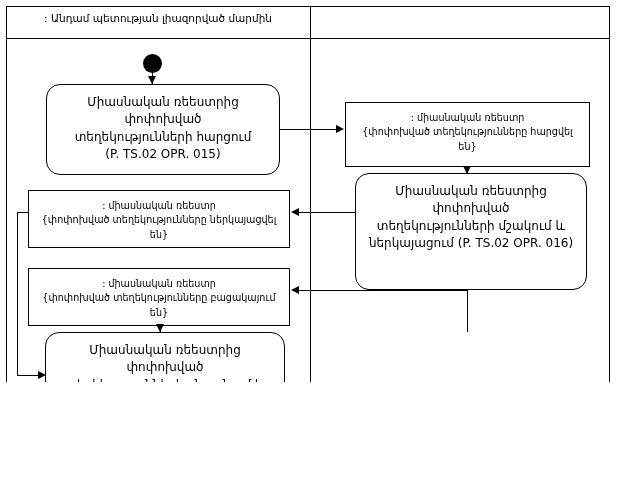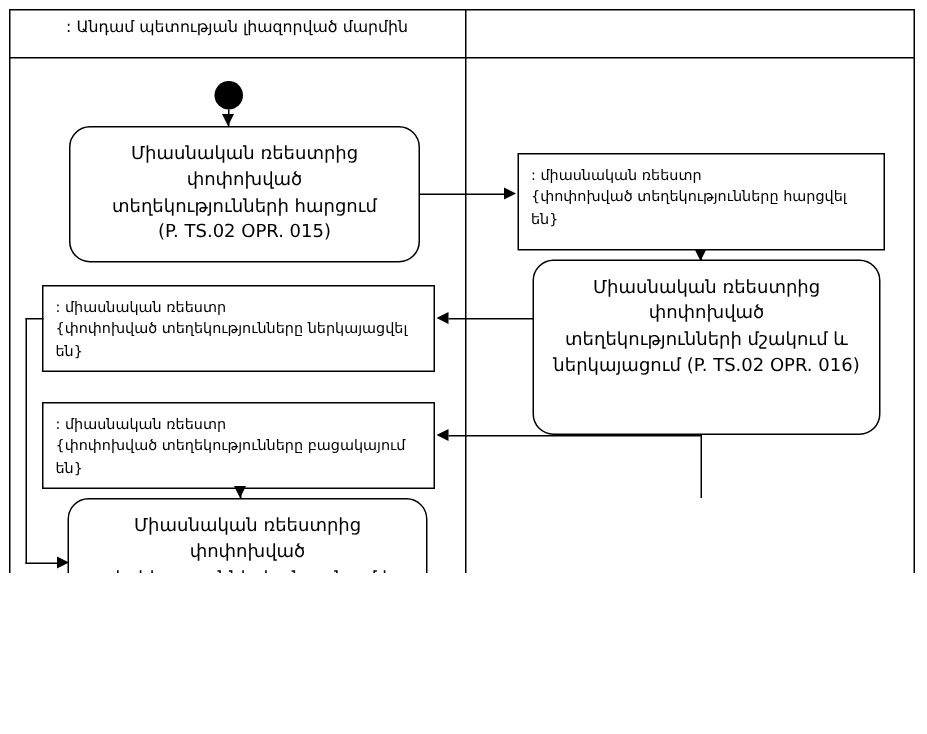--- a/index.html
+++ b/index.html
@@ -76,21 +76,21 @@
     padding: 9px 10px 0 10px;
   }
   .objectnode {
     position: absolute;
     box-sizing: border-box;
     border: 1.4px solid #000;
     background: #fff;
     display: flex;
     align-items: flex-start;
     justify-content: center;
-    text-align: left;
+    text-align: center;
     font-size: 9.6px;
     line-height: 1.5;
     color: #000;
     padding: 8px 8px 0 8px;
   }
   .node-text { display: block; white-space: pre-line; }
 
   .initial-node {
     position: absolute;
     width: 19px;

